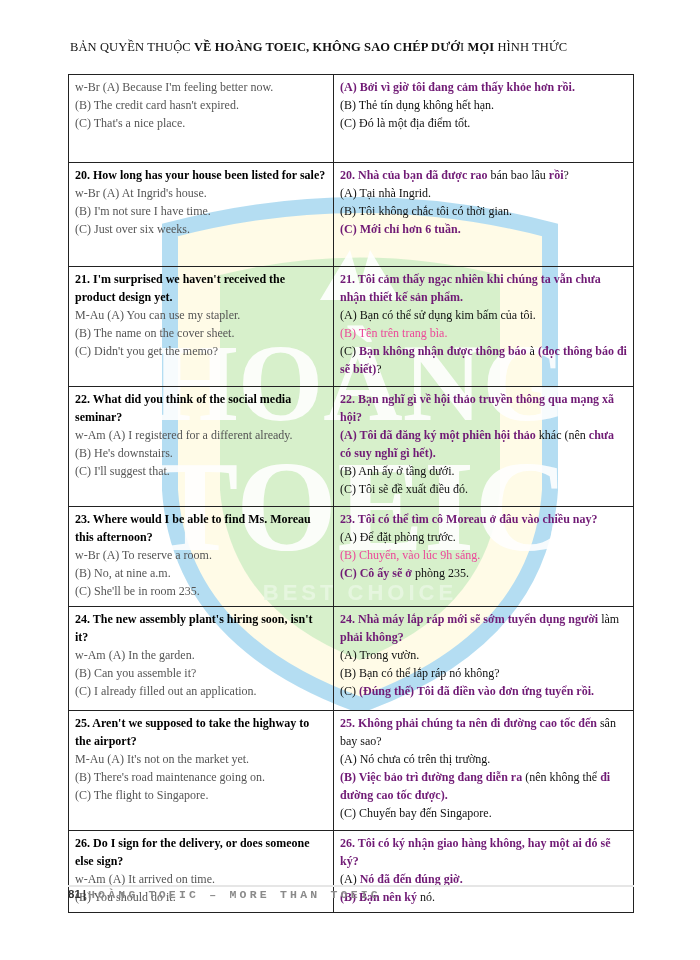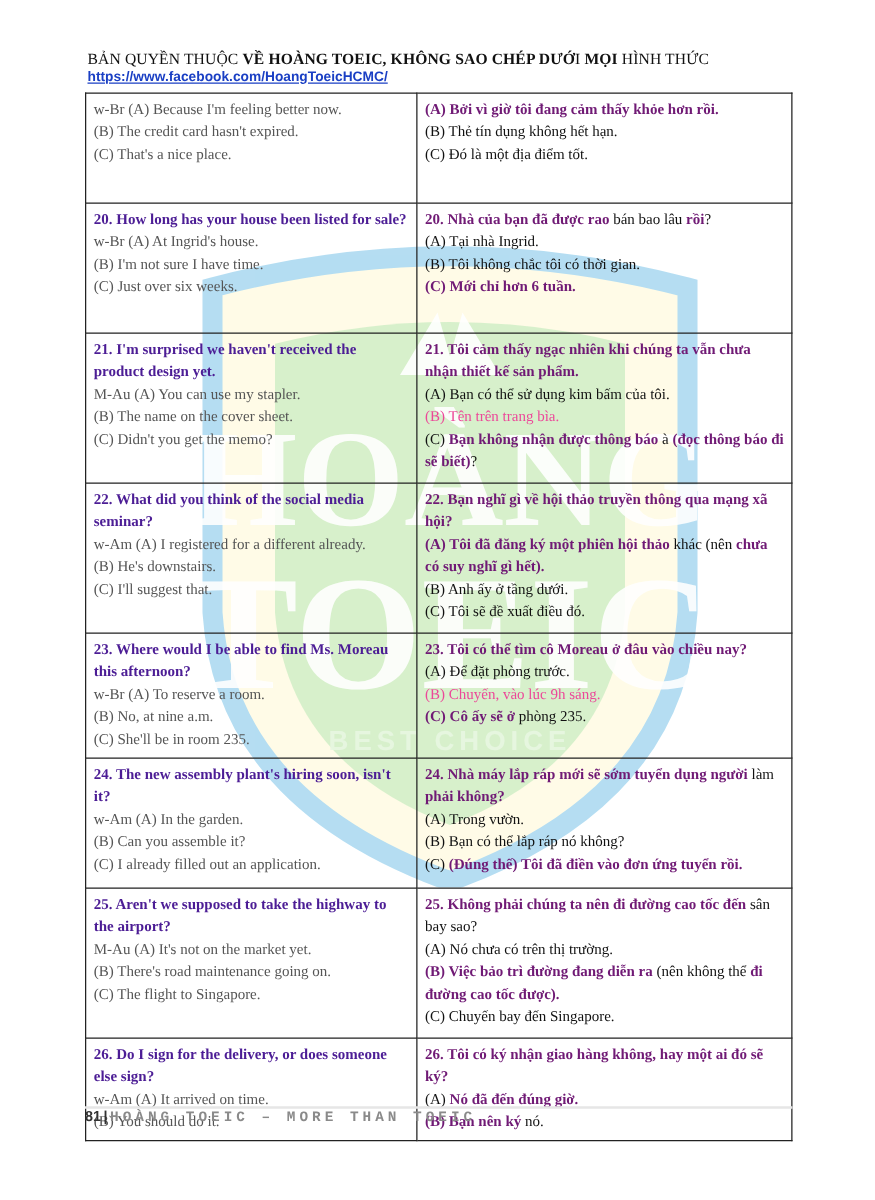--- a/index.html
+++ b/index.html
@@ -9,39 +9,38 @@
   .header-title { position: absolute; left: 70px; top: 40px; font-size: 12.5px; letter-spacing: 0.1px; white-space: nowrap; }
   .header-title .b { font-weight: bold; }
   .header-link { position: absolute; left: 70px; top: 56px; font-family: "Liberation Sans", sans-serif; font-size: 11px; font-weight: bold; color: #1a3fc4; text-decoration: underline; white-space: nowrap; }
 
   .watermark { position: absolute; left: 150px; top: 190px; width: 420px; height: 520px; pointer-events: none; }
 
   .qa-table { position: absolute; left: 68px; top: 74px; width: 566px; border-collapse: collapse; table-layout: fixed; }
   .qa-table td { border: 1.3px solid #222; vertical-align: top; padding: 3px 6px 6px 6px; font-size: 12px; line-height: 18px; }
   .qa-table td.en { width: 252px; color: #555; }
   .qa-table td.vi { color: #111; }
-  .qa-table .q { font-weight: bold; color: #4c1d95; }
+  .qa-table .q { font-weight: bold; color: #000000; }
   .qa-table .opt { display: block; }
   .qa-table .bold { font-weight: bold; color: #701a75; }
   .qa-table .light { color: #ec4899; font-weight: normal; }
   .qa-table .dark { color: #111; }
 
   .footer-rule { position: absolute; left: 68px; top: 885px; width: 566px; height: 2px; background: #e6e6e6; }
   .footer { position: absolute; left: 68px; top: 888px; font-family: "Liberation Sans", sans-serif; font-size: 11.5px; white-space: nowrap; }
   .footer .num { font-weight: bold; color: #333; }
   .footer .sep { font-weight: bold; color: #333; margin: 0 2px; }
   .footer .brand { font-weight: bold; color: #8a8a8a; letter-spacing: 3.2px; font-family: Liberation Mono, monospace; }
 </style>
 </head>
 <body>
 
 <div class="page">
 
   <div class="header-title" id="header-title"><span>BẢN QUYỀN THUỘC </span><span class="b">VỀ HOÀNG TOEIC, KHÔNG SAO CHÉP DƯỚ</span><span>I </span><span class="b">MỌI</span><span> HÌNH THỨC</span></div>
-  <div class="header-link">https://www.facebook.com/HoangToeicHCMC/</div>
 
   <svg class="watermark" viewBox="0 0 420 520">
     <path d="M20 40 Q210 -10 400 40 L400 300 Q390 450 210 515 Q30 450 20 300 Z" fill="#fffbe3" stroke="#a8d8f0" stroke-width="16" opacity="0.85"></path>
     <path d="M70 85 Q210 50 350 85 L350 300 Q340 420 210 470 Q80 420 70 300 Z" fill="#cdeec4" opacity="0.8"></path>
     <path d="M170 110 L200 60 L210 95 L220 60 L250 110 Z" fill="#ffffff" opacity="0.9"></path>
     <text x="210" y="230" text-anchor="middle" font-family="Liberation Serif, serif" font-size="110" font-weight="bold" fill="#ffffff" opacity="0.9">HOÀNG</text>
     <text x="210" y="360" text-anchor="middle" font-family="Liberation Serif, serif" font-size="130" font-weight="bold" fill="#ffffff" opacity="0.9">TOEIC</text>
     <text x="210" y="410" text-anchor="middle" font-family="Liberation Sans, sans-serif" font-size="22" font-weight="bold" fill="#e8f7e2" opacity="0.9" letter-spacing="4">BEST CHOICE</text>
   </svg>
 

